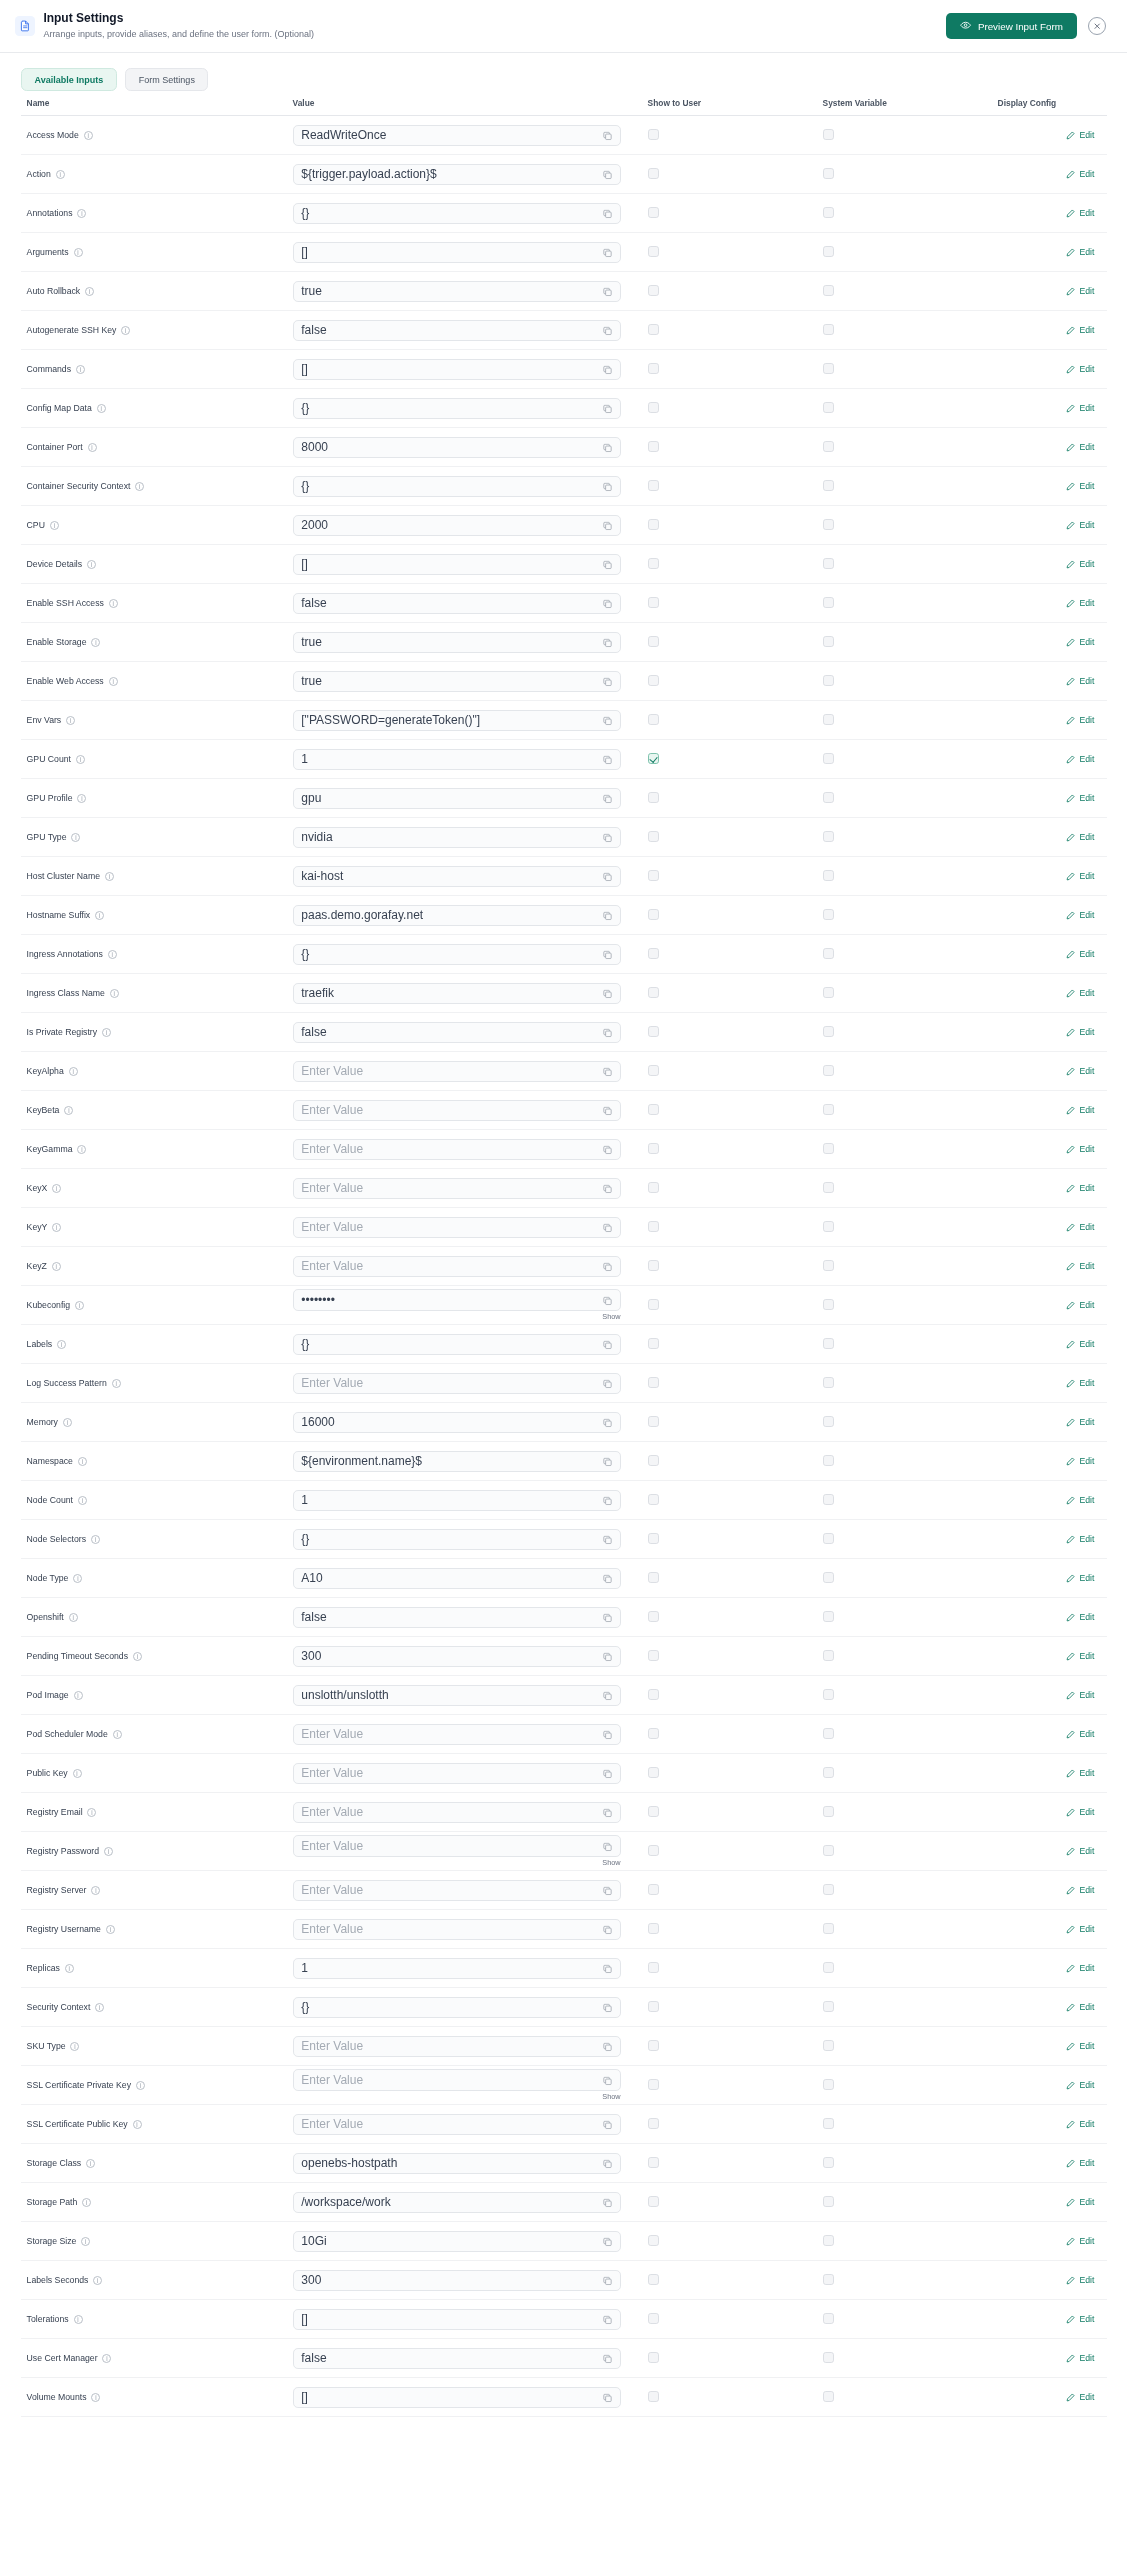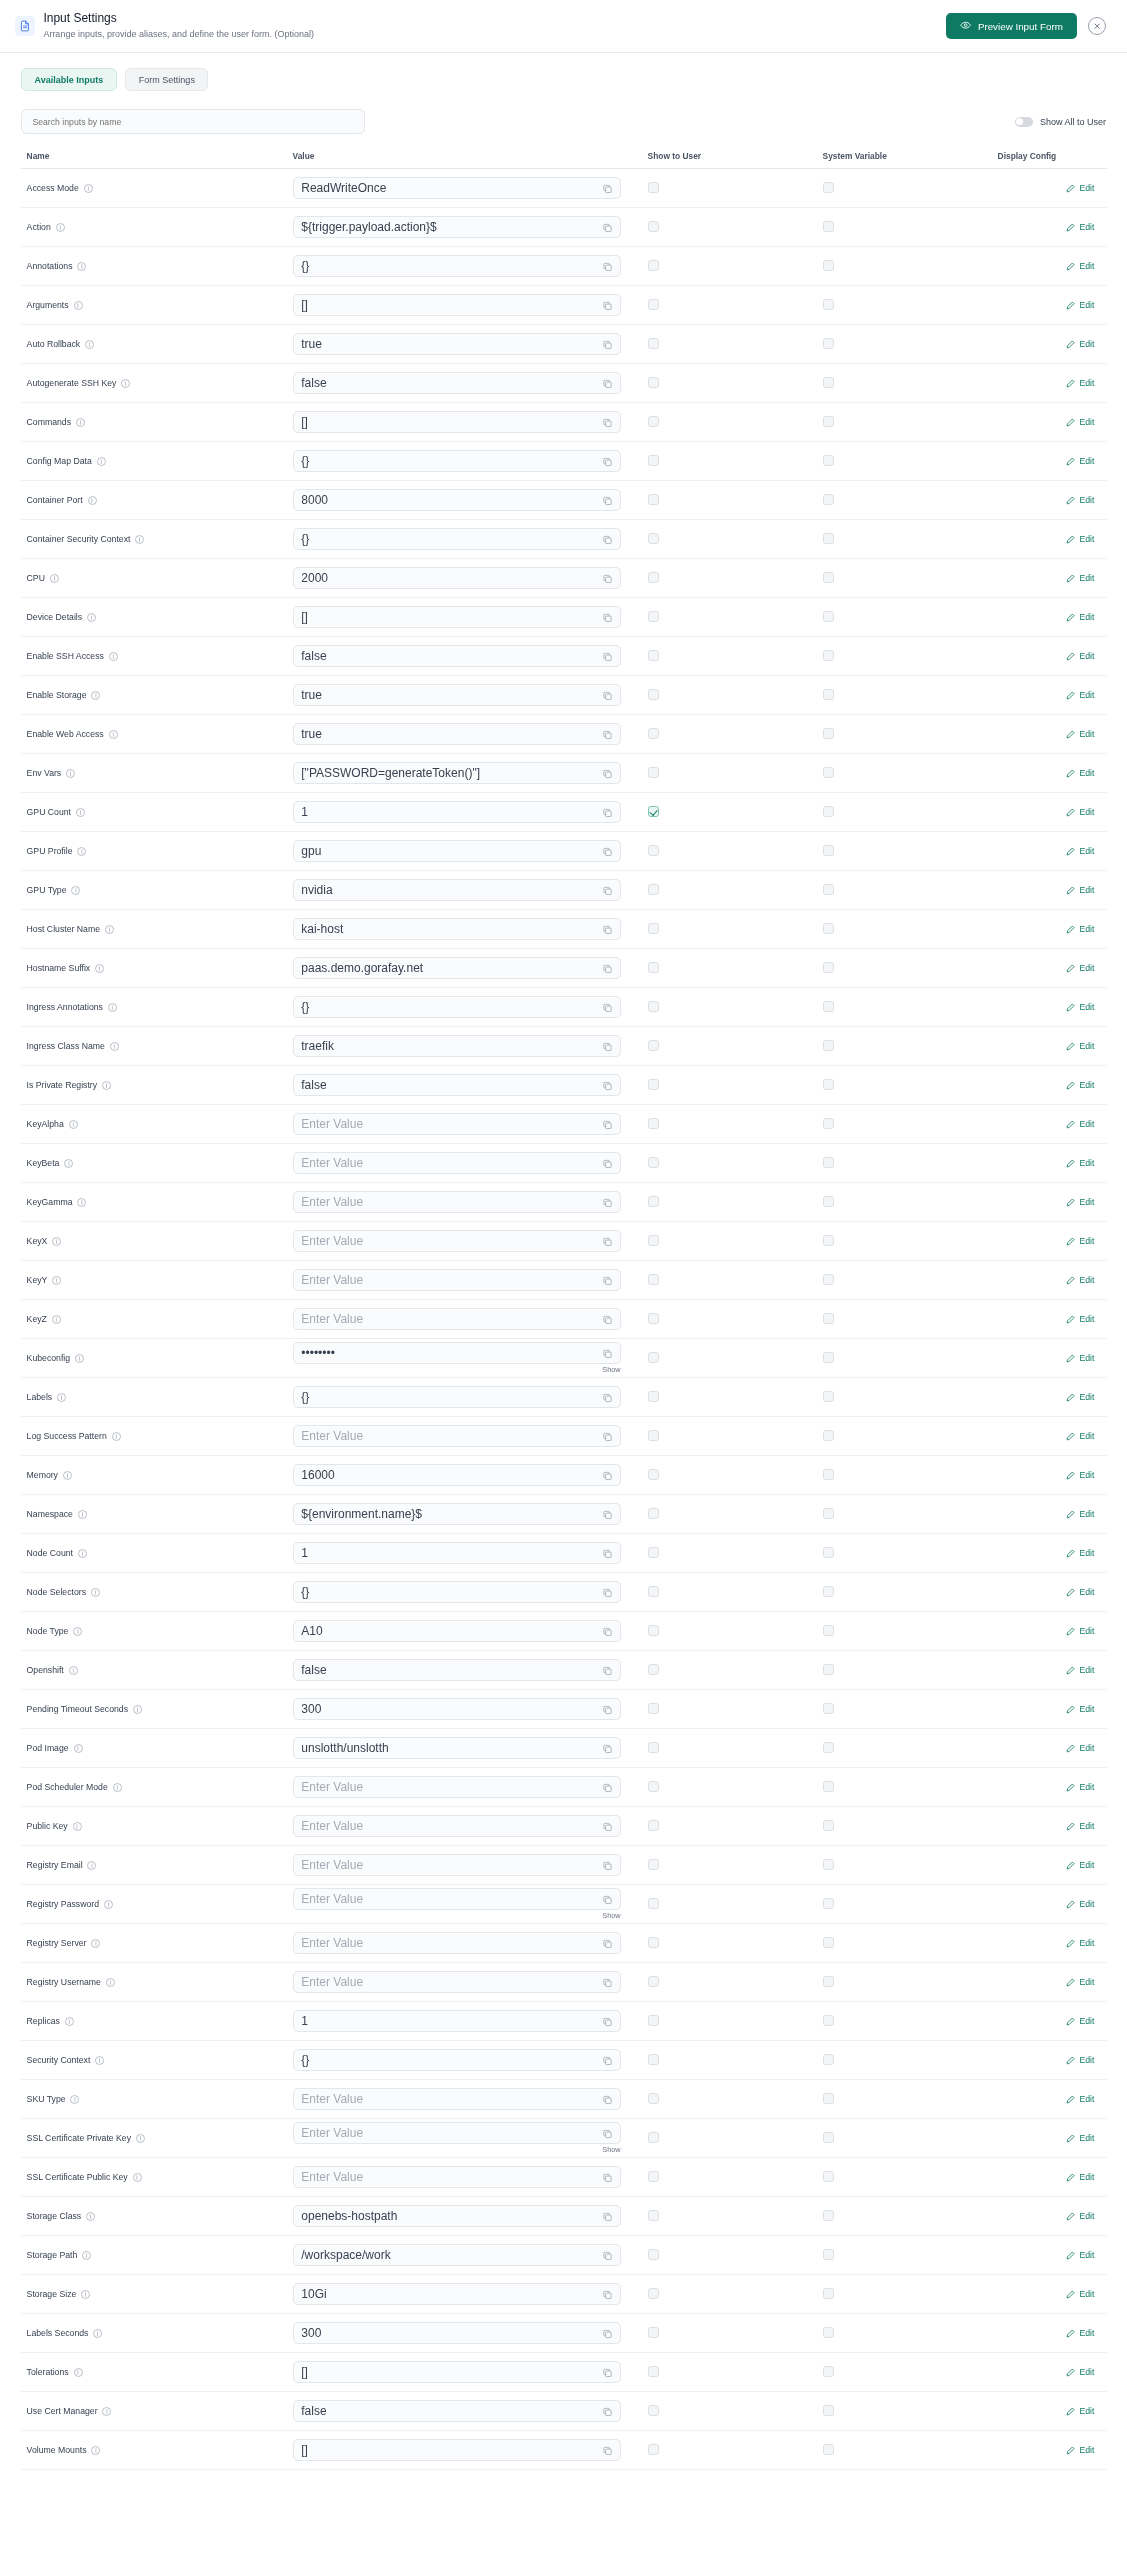--- a/index.html
+++ b/index.html
@@ -29,21 +29,21 @@
     border-radius: 4.2px;
     background: #eef4ff;
     display: flex; align-items: center; justify-content: center;
     margin-right: 8.4px;
     flex: 0 0 auto;
   }
   .header-icon svg { display: block; }
   .header-text { display: flex; flex-direction: column; justify-content: center; }
   .header-title {
     font-size: 12px;
-    font-weight: normal;
+    font-weight: bold;
     color: #111827;
     line-height: 1.3;
   }
   .header-sub {
     font-size: 9px;
     color: #6b7280;
     line-height: 1.4;
     margin-top: 1.4px;
   }
   .header-right {
@@ -295,29 +295,20 @@
         </svg>
       </div>
     </div>
   </div>
 
   <div class="tabs">
     <div class="tab active">Available Inputs</div>
     <div class="tab inactive">Form Settings</div>
   </div>
 
-  <div class="toolbar">
-    <div class="search-box">
-      <input type="text" placeholder="Search inputs by name" style="">
-    </div>
-    <div class="show-all">
-      <span class="toggle-pill"></span>
-      <span>Show All to User</span>
-    </div>
-  </div>
 
   <div class="table-wrap">
     <table class="inputs">
       <colgroup>
         <col class="c-name">
           <col class="c-value">
           <col class="c-show">
           <col class="c-sys">
           <col class="c-disp">
       </colgroup>

